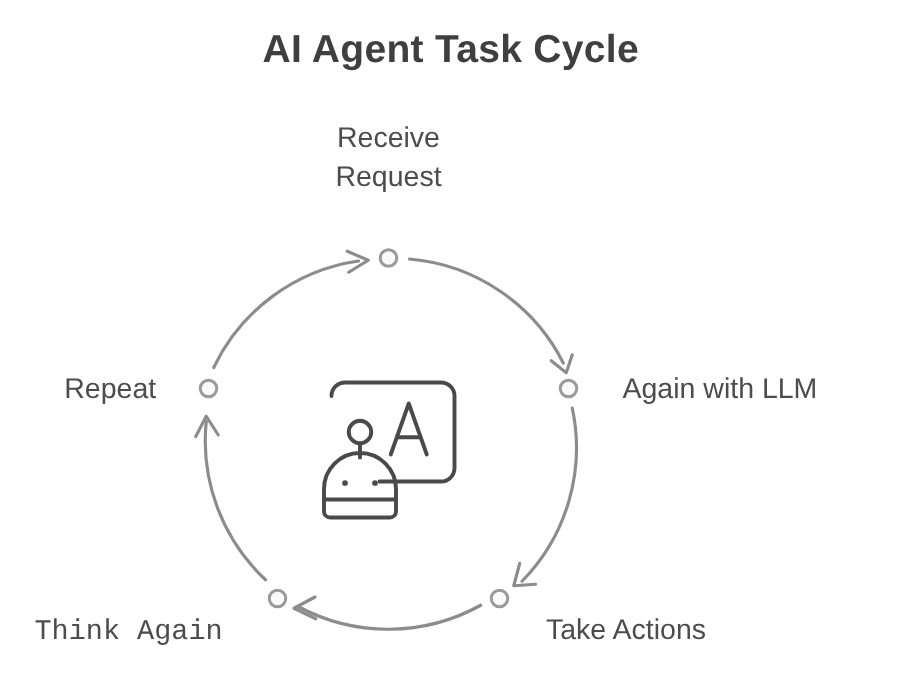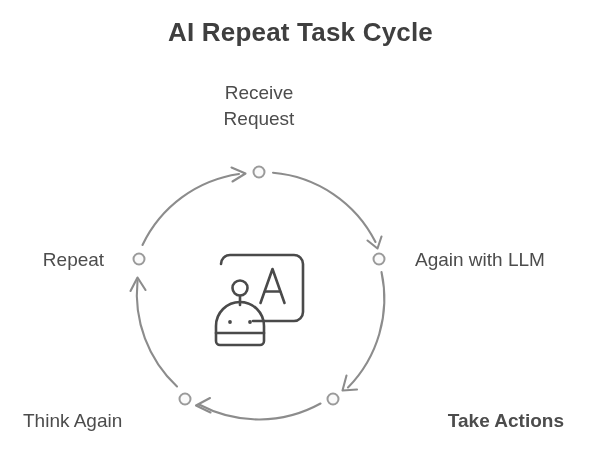--- a/index.html
+++ b/index.html
@@ -72,42 +72,42 @@
   .label-think-llm {
     left: 415px;
     top: 247px;
     width: 186px;
     text-align: left;
   }
   .label-take-actions {
     left: 364px;
     top: 408px;
     width: 200px;
-    text-align: right;
-    font-weight: bold;
+    text-align: left;
   }
   .label-think-again {
     left: 23px;
     top: 408px;
     width: 160px;
     text-align: left;
+    font-family: Liberation Mono, monospace;
   }
   .label-repeat {
     left: 26px;
     top: 247px;
     width: 95px;
     text-align: center;
   }
 </style>
 </head>
 <body>
 
 <div id="canvas">
 
-  <div class="title">AI Repeat Task Cycle</div>
+  <div class="title">AI Agent Task Cycle</div>
 
   <div class="diagram">
 
     <svg width="601" height="454" viewBox="0 0 601 454">
 
       <g fill="none" stroke="#8c8c8c" stroke-width="2.1" stroke-linecap="round" stroke-linejoin="round">
 
         <g>
           <path d="M 142.5 245 A 127 127 0 0 1 239 174"></path>
           <path d="M 231.5 167.5 L 245.5 173.5 L 232.5 181.5"></path>

